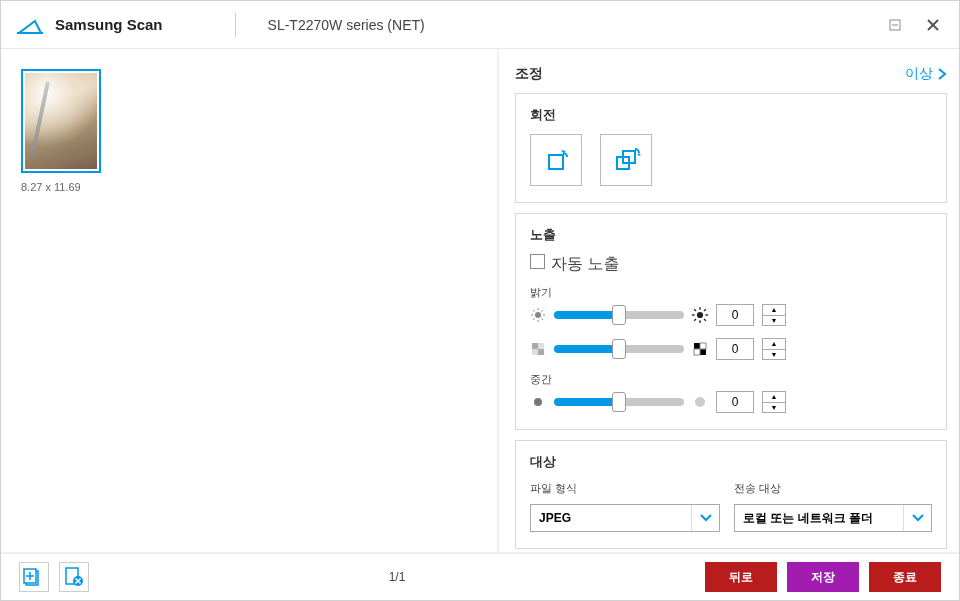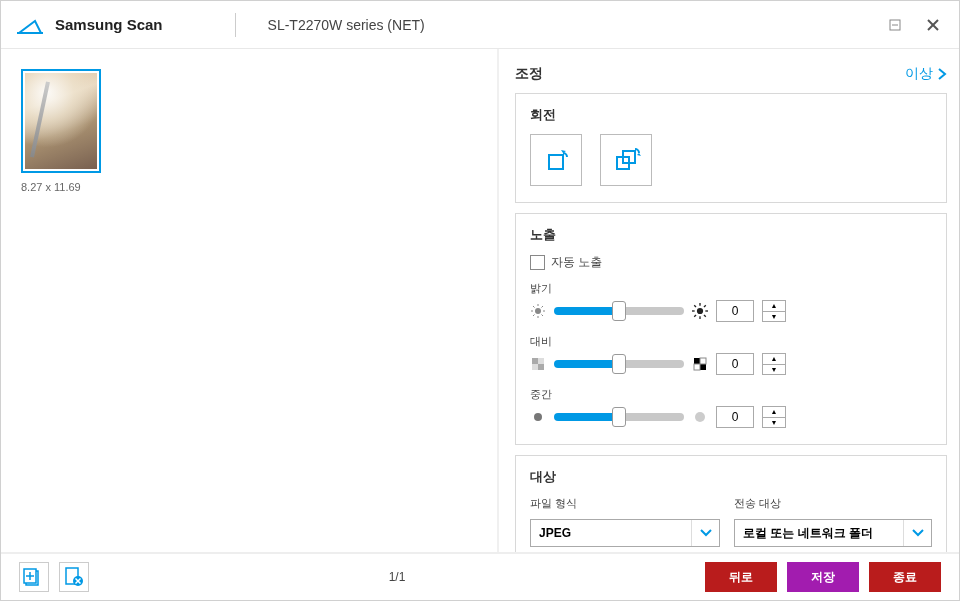--- a/index.html
+++ b/index.html
@@ -28,21 +28,21 @@
 .panel { width: 460px; padding: 16px 12px 16px 16px; overflow-y: auto; background: #fff; }
 .panel-head { display: flex; align-items: center; font-size: 14px; font-weight: 700; color: #333; margin-bottom: 10px; }
 .panel-head .more { color: #0099e5; font-weight: 400; font-size: 14px; display: flex; align-items: center; gap: 4px; cursor: pointer; }
 
 .section { border: 1px solid #d8d8d8; padding: 12px 14px 16px 14px; margin-bottom: 10px; }
 .section-title { font-size: 13px; font-weight: 700; color: #333; margin-bottom: 10px; }
 
 .rot-btns { display: flex; gap: 18px; }
 .rot-btn { width: 52px; height: 52px; border: 1px solid #bbb; background: #fff; display: flex; align-items: center; justify-content: center; cursor: pointer; }
 
-.chk-row { display: flex; align-items: center; gap: 6px; font-size: 12px; color: #444; margin-bottom: 10px; }
+.chk-row { display: flex; align-items: flex-start; gap: 6px; font-size: 16px; color: #444; margin-bottom: 10px; }
 .chk { width: 15px; height: 15px; border: 1px solid #888; background: #fff; cursor: pointer; }
 
 .slabel { font-size: 11px; color: #444; margin-bottom: 4px; }
 .slider-row { display: flex; align-items: center; gap: 8px; margin-bottom: 12px; }
 .icon-s { width: 16px; height: 16px; display: flex; align-items: center; justify-content: center; }
 .track { flex: 1; height: 8px; background: linear-gradient(to right, #0099e5 0%, #0099e5 50%, #c8c8c8 50%, #c8c8c8 100%); border-radius: 4px; position: relative; max-width: 130px; cursor: pointer; }
 .thumb-handle { position: absolute; left: 50%; top: 50%; width: 14px; height: 20px; background: #fff; border: 1px solid #999; border-radius: 3px; transform: translate(-50%,-50%); }
 .val-box { border: 1px solid #aaa; width: 38px; height: 22px; font-size: 12px; text-align: center; line-height: 20px; }
 .stepper { width: 24px; height: 22px; border: 1px solid #aaa; display: flex; flex-direction: column; cursor: pointer; }
 .stepper div { flex:1; display:flex; align-items:center; justify-content:center; font-size:7px; }
@@ -177,21 +177,20 @@
               </g>
             </svg>
         </span>
         <div class="val-box">0</div>
         <div class="stepper">
             <div>▲</div>
             <div>▼</div>
           </div>
       </div>
 
-      <div class="slabel">대비</div>
       <div class="slider-row">
         <span class="icon-s">
           <svg width="14" height="14" viewBox="0 0 14 14">
               <rect x="1" y="1" width="6" height="6" fill="#aaa"></rect>
               <rect x="7" y="7" width="6" height="6" fill="#aaa"></rect>
               <rect x="7" y="1" width="6" height="6" fill="#ddd"></rect>
               <rect x="1" y="7" width="6" height="6" fill="#ddd"></rect>
             </svg>
         </span>
         <div class="track">

